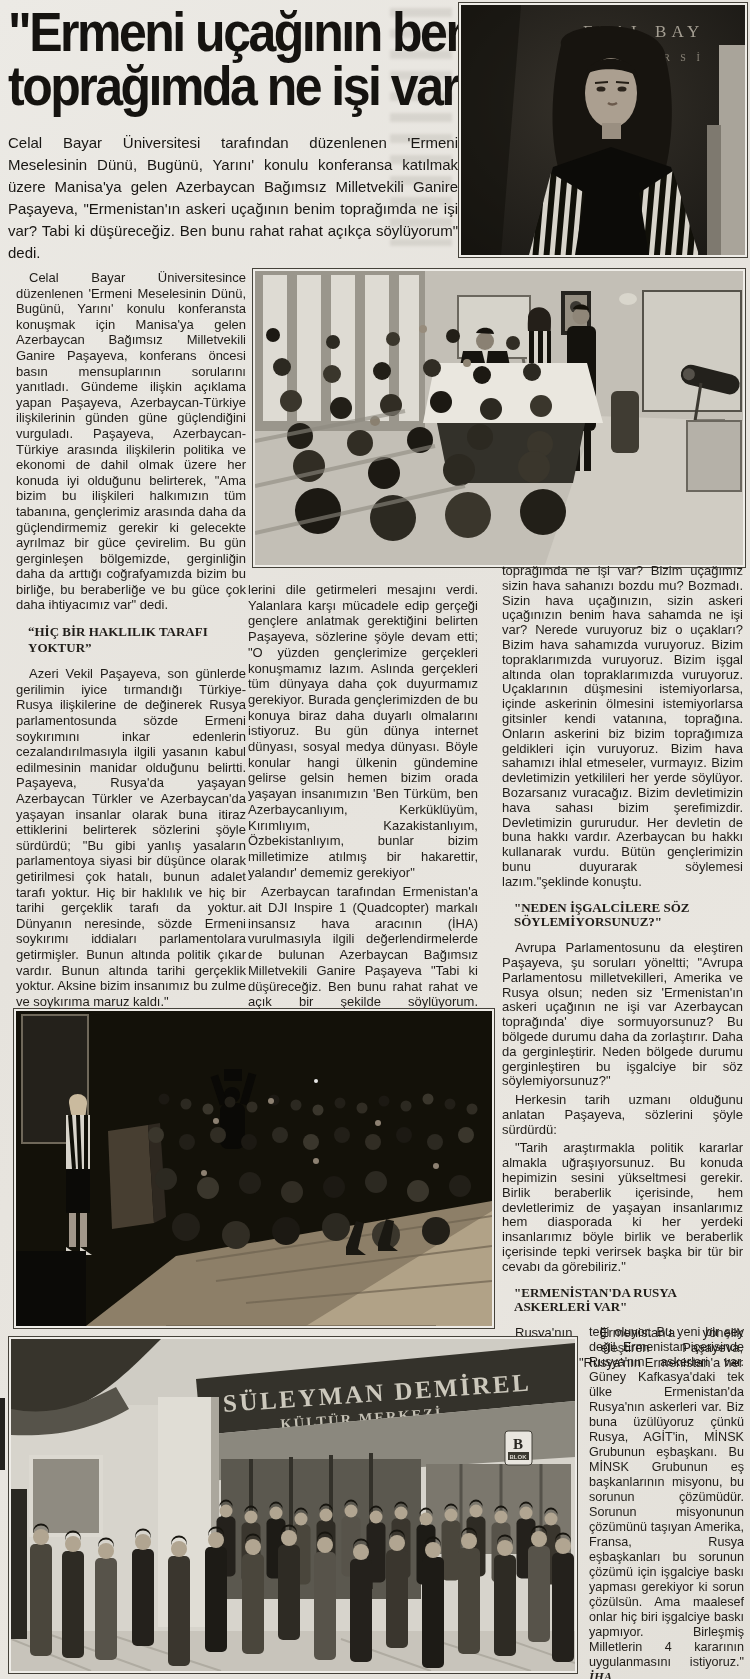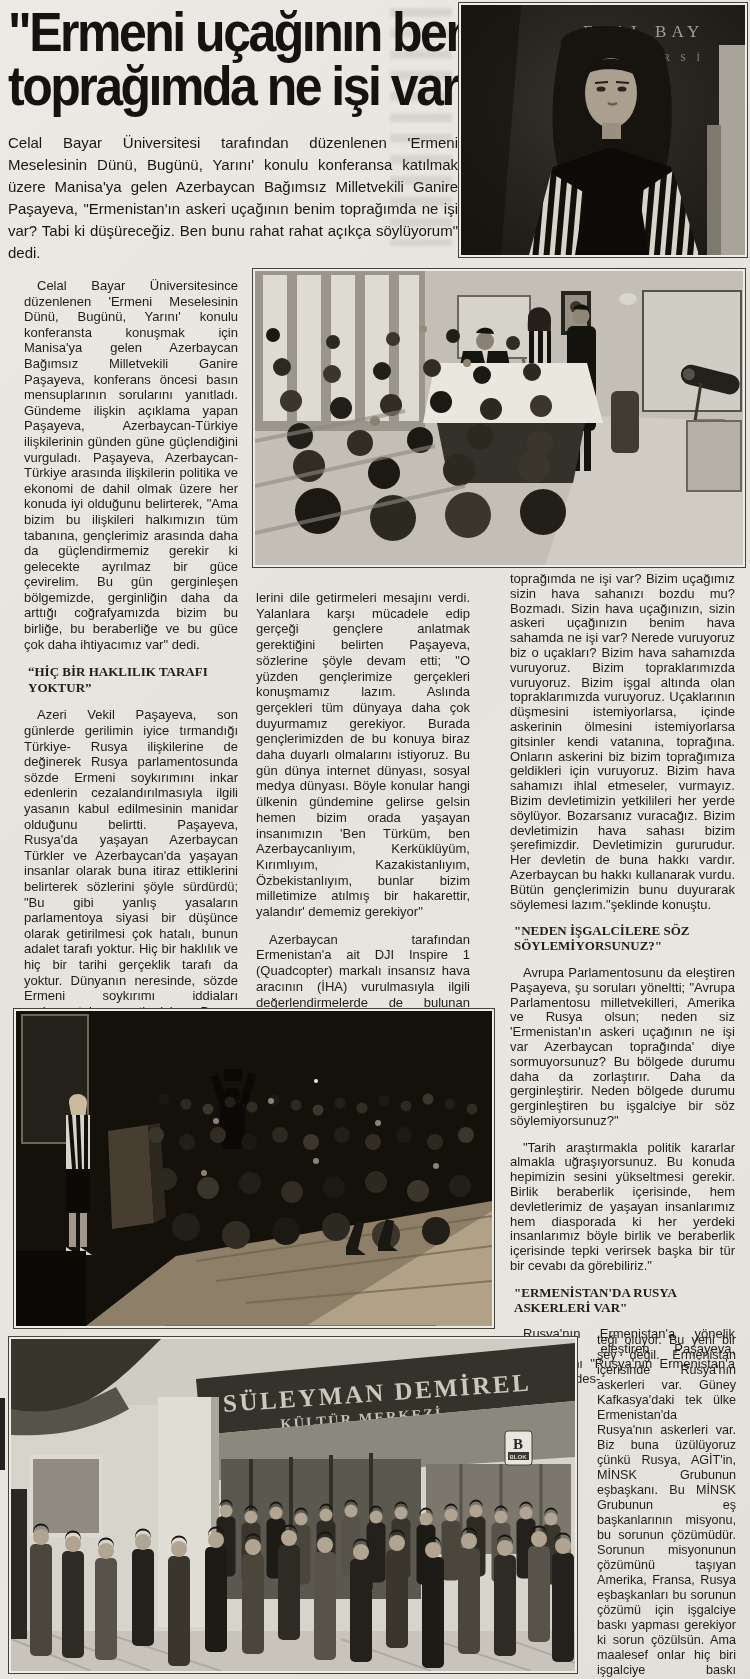--- a/index.html
+++ b/index.html
@@ -10,21 +10,21 @@
       line-height:1;transform:scaleY(1.12);transform-origin:left top;color:#151310;white-space:nowrap;}
   .lead{position:absolute;left:8px;top:117px;width:450px;font-weight:normal;font-size:15px;
         line-height:22px;text-align:justify;color:#191714;}
   .photo{position:absolute;background:#efede8;border:1px solid #45423a;padding:2px;box-sizing:border-box;}
   .photo svg{display:block;width:100%;height:100%;}
   .col{position:absolute;font-size:13px;text-align:justify;color:#201d19;}
   .c1{left:12px;top:266px;width:238px;height:742px;line-height:15.6px;}
   .c2{left:244px;top:578px;width:238px;height:430px;line-height:15.7px;}
   .c3a{left:498px;top:560px;width:249px;height:742px;line-height:14.8px;}
   .c3b{left:585px;top:1321px;width:163px;height:356px;line-height:15.0px;font-size:12.6px;}
-  .blk{margin:12px;}
+  .blk{margin:4px;}
   .blk.p{text-indent:13px;}
   .blk.p.noind{text-indent:0;}
   .blk.h{font-family:"Liberation Serif",serif;font-weight:bold;text-indent:0;padding-left:16px;
          text-align:left;margin:11px 0;}
   .agency{font-family:"Liberation Serif",serif;font-weight:bold;font-style:italic;}
   .bleed{position:absolute;left:390px;top:8px;width:62px;height:238px;opacity:.14;filter:blur(1.5px);
          background:repeating-linear-gradient(180deg,#6f6a5f 0 9px,transparent 9px 21px);}
   .edge-mark{position:absolute;left:0;top:1398px;width:5px;height:72px;background:#23211d;}
 </style>
 </head>
@@ -169,20 +169,21 @@
       <p class="blk p">Tarihi gerçekliği olmayan konularda konferanslarla gençlere bilgi verilmesinin gerektiğini anlatan Paşayeva, gençlere de sosyal medyadan örgütlenmeleri ve tepki-</p>
     </div>
   <div class="col c2">
       <p class="blk p noind">lerini dile getirmeleri mesajını verdi. Yalanlara karşı mücadele edip gerçeği gençlere anlatmak gerektiğini belirten Paşayeva, sözlerine şöyle devam etti; "O yüzden gençlerimize gerçekleri konuşmamız lazım. Aslında gerçekleri tüm dünyaya daha çok duyurmamız gerekiyor. Burada gençlerimizden de bu konuya biraz daha duyarlı olmalarını istiyoruz. Bu gün dünya internet dünyası, sosyal medya dünyası. Böyle konular hangi ülkenin gündemine gelirse gelsin hemen bizim orada yaşayan insanımızın 'Ben Türküm, ben Azerbaycanlıyım, Kerküklüyüm, Kırımlıyım, Kazakistanlıyım, Özbekistanlıyım, bunlar bizim milletimize atılmış bir hakarettir, yalandır' dememiz gerekiyor"</p>
       <p class="blk p">Azerbaycan tarafından Ermenistan'a ait DJI Inspire 1 (Quadcopter) markalı insansız hava aracının (İHA) vurulmasıyla ilgili değerlendirmelerde de bulunan Azerbaycan Bağımsız Milletvekili Ganire Paşayeva "Tabi ki düşüreceğiz. Ben bunu rahat rahat ve açık bir şekilde söylüyorum. Ermenistan'ın askeri uçağının benim</p>
     </div>
   <div class="col c3a">
       <p class="blk p noind">toprağımda ne işi var? Bizim uçağımız sizin hava sahanızı bozdu mu? Bozmadı. Sizin hava uçağınızın, sizin askeri uçağınızın benim hava sahamda ne işi var? Nerede vuruyoruz biz o uçakları? Bizim hava sahamızda vuruyoruz. Bizim topraklarımızda vuruyoruz. Bizim işgal altında olan topraklarımızda vuruyoruz. Uçaklarının düşmesini istemiyorlarsa, içinde askerinin ölmesini istemiyorlarsa gitsinler kendi vatanına, toprağına. Onların askerini biz bizim toprağımıza geldikleri için vuruyoruz. Bizim hava sahamızı ihlal etmeseler, vurmayız. Bizim devletimizin yetkilileri her yerde söylüyor. Bozarsanız vuracağız. Bizim devletimizin hava sahası bizim şerefimizdir. Devletimizin gururudur. Her devletin de buna hakkı vardır. Azerbaycan bu hakkı kullanarak vurdu. Bütün gençlerimizin bunu duyurarak söylemesi lazım."şeklinde konuştu.</p>
       <p class="blk h">"NEDEN İŞGALCİLERE SÖZ SÖYLEMİYORSUNUZ?"</p>
       <p class="blk p">Avrupa Parlamentosunu da eleştiren Paşayeva, şu soruları yöneltti; "Avrupa Parlamentosu milletvekilleri, Amerika ve Rusya olsun; neden siz 'Ermenistan'ın askeri uçağının ne işi var Azerbaycan toprağında' diye sormuyorsunuz? Bu bölgede durumu daha da zorlaştırır. Daha da gerginleştirir. Neden bölgede durumu gerginleştiren bu işgalciye bir söz söylemiyorsunuz?"</p>
+      <p class="blk p">Herkesin tarih uzmanı olduğunu anlatan Paşayeva, sözlerini şöyle sürdürdü:</p>
       <p class="blk p">"Tarih araştırmakla politik kararlar almakla uğraşıyorsunuz. Bu konuda hepimizin sesini yükseltmesi gerekir. Birlik beraberlik içerisinde, hem devletlerimiz de yaşayan insanlarımız hem diasporada ki her yerdeki insanlarımız böyle birlik ve beraberlik içerisinde tepki verirsek başka bir tür bir cevabı da görebiliriz."</p>
       <p class="blk h">"ERMENİSTAN'DA RUSYA ASKERLERİ VAR"</p>
       <p class="blk p">Rusya'nın Ermenistan'a yönelik desteklerini eleştiren Paşayeva, açıklamasını "Rusya'nın Ermenistan'a her zaman des-</p>
     </div>
   <div class="col c3b">
       <p class="blk p noind">teği oluyor. Bu yeni bir şey değil. Ermenistan içerisinde Rusya'nın askerleri var. Güney Kafkasya'daki tek ülke Ermenistan'da Rusya'nın askerleri var. Biz buna üzülüyoruz çünkü Rusya, AGİT'in, MİNSK Grubunun eşbaşkanı. Bu MİNSK Grubunun eş başkanlarının misyonu, bu sorunun çözümüdür. Sorunun misyonunun çözümünü taşıyan Amerika, Fransa, Rusya eşbaşkanları bu sorunun çözümü için işgalciye baskı yapması gerekiyor ki sorun çözülsün. Ama maalesef onlar hiç biri işgalciye baskı yapmıyor. Birleşmiş Milletlerin 4 kararının uygulanmasını istiyoruz."<span class="agency"> İHA</span></p>
     </div>
 
   <div class="photo" style="left:13px;top:1008px;width:482px;height:321px;">
     <svg viewBox="0 0 476 315" preserveAspectRatio="none">

